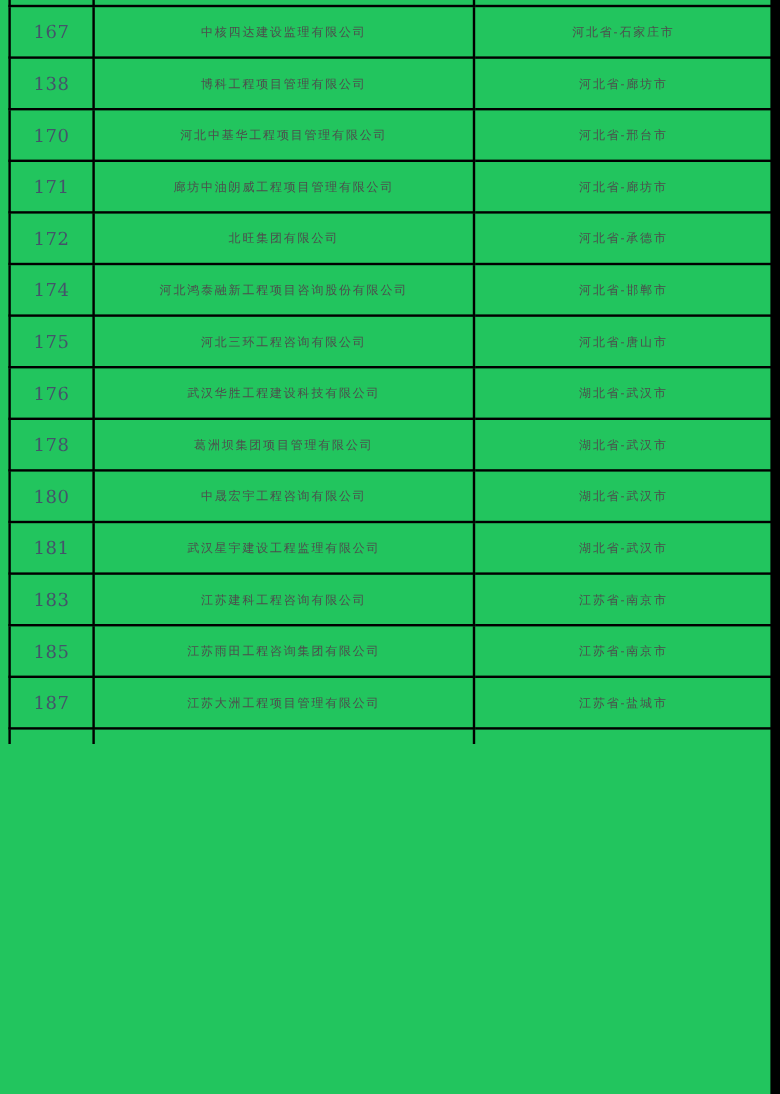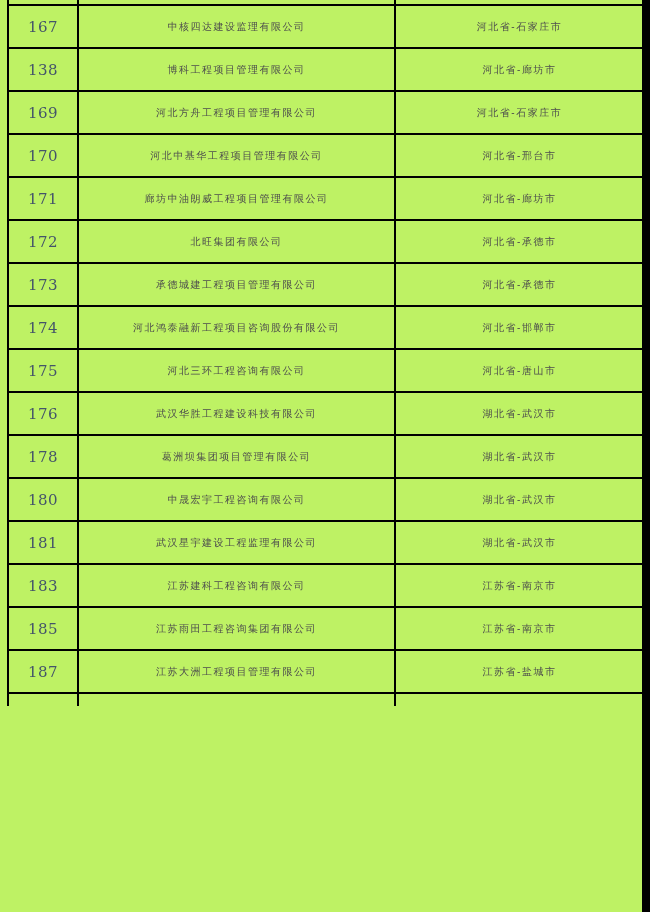--- a/index.html
+++ b/index.html
@@ -4,21 +4,21 @@
 <style>
   html, body {
     margin: 0;
     padding: 0;
     background: #ffffff;
   }
   #page {
     position: relative;
     width: 650px;
     height: 912px;
-    background: #bef264;
+    background: #22c55e;
     overflow: hidden;
     font-family: "Liberation Sans", sans-serif;
   }
   table.company-table {
     position: absolute;
     left: 7px;
     top: 0;
     width: 636px;
     border-collapse: collapse;
     table-layout: fixed;
@@ -90,42 +90,32 @@
           <td class="num">167</td>
           <td class="cjk">中核四达建设监理有限公司</td>
           <td class="cjk">河北省-石家庄市</td>
         </tr>
         <tr class="data-row">
           <td class="num">138</td>
           <td class="cjk">博科工程项目管理有限公司</td>
           <td class="cjk">河北省-廊坊市</td>
         </tr>
         <tr class="data-row">
-          <td class="num">169</td>
-          <td class="cjk">河北方舟工程项目管理有限公司</td>
-          <td class="cjk">河北省-石家庄市</td>
-        </tr>
-        <tr class="data-row">
           <td class="num">170</td>
           <td class="cjk">河北中基华工程项目管理有限公司</td>
           <td class="cjk">河北省-邢台市</td>
         </tr>
         <tr class="data-row">
           <td class="num">171</td>
           <td class="cjk">廊坊中油朗威工程项目管理有限公司</td>
           <td class="cjk">河北省-廊坊市</td>
         </tr>
         <tr class="data-row">
           <td class="num">172</td>
           <td class="cjk">北旺集团有限公司</td>
-          <td class="cjk">河北省-承德市</td>
-        </tr>
-        <tr class="data-row">
-          <td class="num">173</td>
-          <td class="cjk">承德城建工程项目管理有限公司</td>
           <td class="cjk">河北省-承德市</td>
         </tr>
         <tr class="data-row">
           <td class="num">174</td>
           <td class="cjk">河北鸿泰融新工程项目咨询股份有限公司</td>
           <td class="cjk">河北省-邯郸市</td>
         </tr>
         <tr class="data-row">
           <td class="num">175</td>
           <td class="cjk">河北三环工程咨询有限公司</td>

